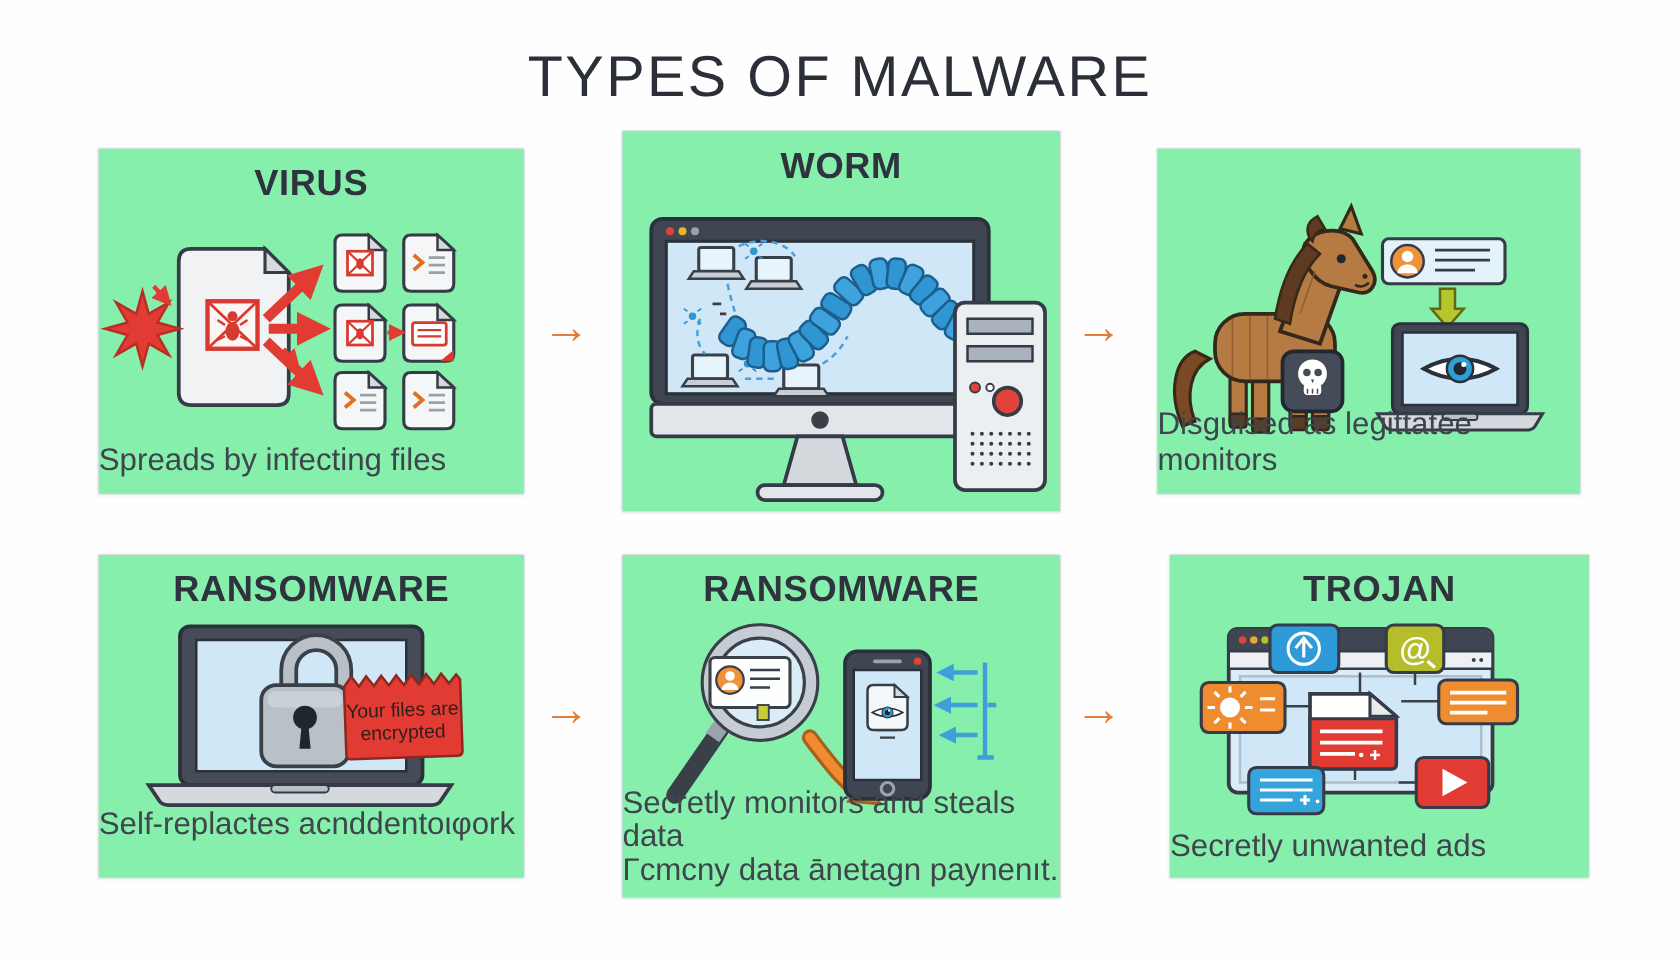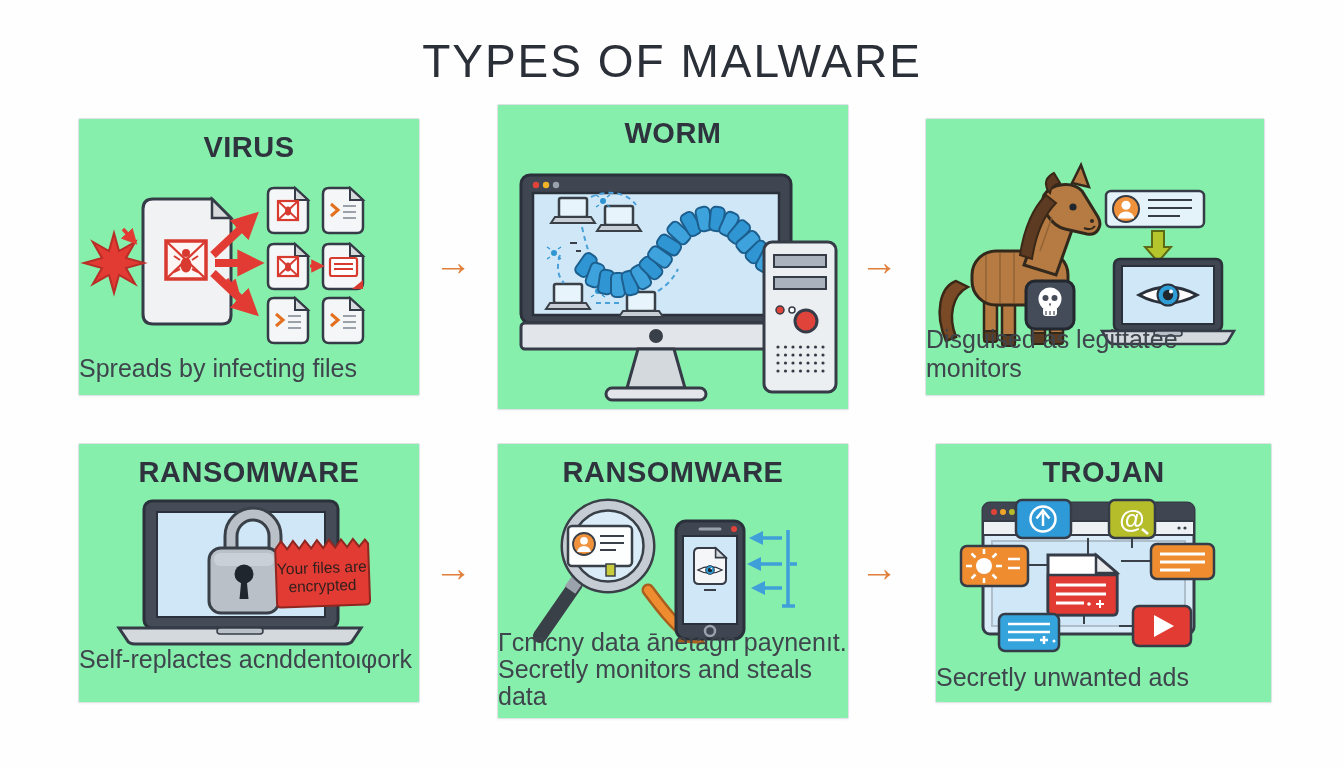--- a/index.html
+++ b/index.html
@@ -396,22 +396,22 @@
       </g>
       <g stroke="#3f9fd9" stroke-width="3.5" fill="none">
         <line x1="284" y1="94" x2="258" y2="94" marker-end="url(#mb)"></line>
         <line x1="284" y1="120" x2="256" y2="120" marker-end="url(#mb)"></line>
         <line x1="292" y1="120" x2="299" y2="120"></line>
         <line x1="284" y1="144" x2="260" y2="144" marker-end="url(#mb)"></line>
         <path d="M290,86 V162 M284,162 h13"></path>
       </g>
     </svg>
     <div class="caption two" style="bottom:8px">
+      <div>Secretly monitors and steals data</div>
       <div>Γcmcny data ānetagn paynenıt.</div>
-      <div>Secretly monitors and steals data</div>
     </div>
   </div>
 
   <div class="panel" style="left:935px;top:443px;width:335px;height:258px">
     <div class="heading">TROJAN</div>
     <svg width="335" height="258" viewBox="0 0 335 258">
       <g>
         <rect x="47" y="59" width="211" height="131" rx="7" fill="#d9ecf8" stroke="#363c47" stroke-width="3"></rect>
         <path d="M54,59 h197 q7,0 7,7 v11 H47 v-11 q0,-7 7,-7 Z" fill="#3f4652"></path>
         <circle cx="58" cy="68" r="3" fill="#e0433a"></circle>

